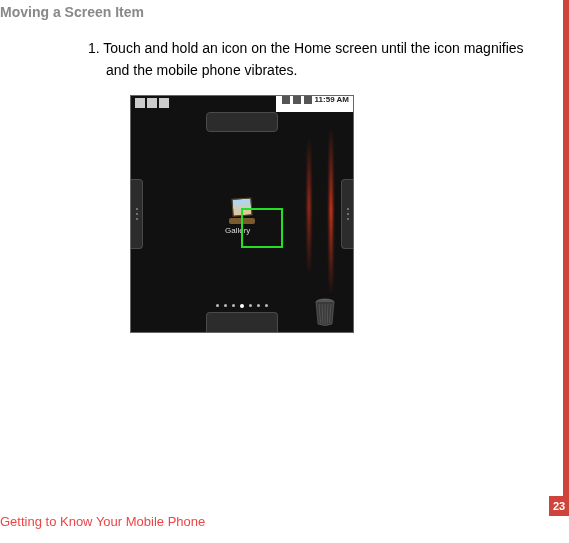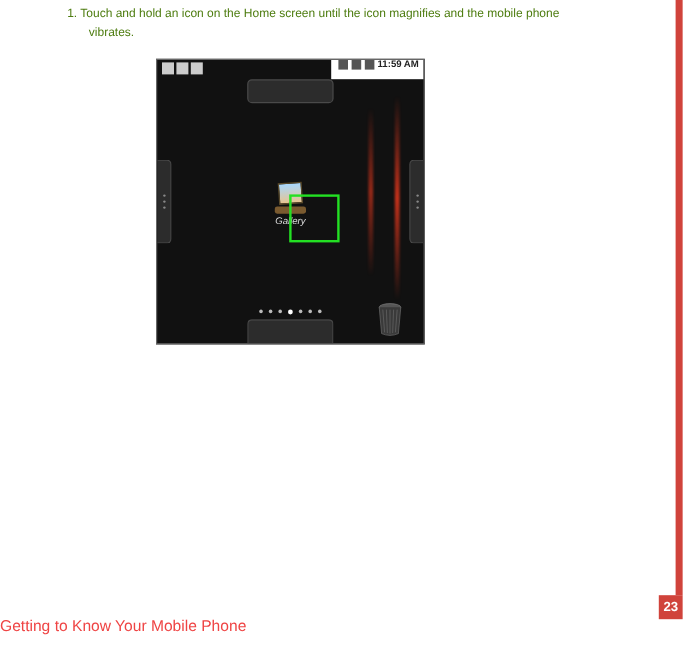--- a/index.html
+++ b/index.html
@@ -15,24 +15,24 @@
     padding: 4px 20px 0 0;
     width: 540px;
   }
   .section-heading {
     color: #888888;
     font-size: 14px;
     font-weight: bold;
     margin-bottom: 18px;
   }
   .step {
-    color: #4d7c0f;
-    font-size: 10px;
+    color: #000000;
+    font-size: 14px;
     line-height: 1.55;
-    margin-left: 56px;
+    margin-left: 88px;
     margin-bottom: 14px;
     text-indent: -18px;
     padding-left: 18px;
     width: 450px;
   }
   .screenshot-wrap {
     margin-left: 130px;
     margin-bottom: 18px;
   }
   .phone {
@@ -98,22 +98,21 @@
     justify-content: center;
     height: 100%;
     gap: 3px;
   }
   .side-dots span { width:2px; height:2px; background:#888; border-radius:50%; }
   .gallery-wrap {
     position: absolute;
     left: 50%;
     top: 50%;
     transform: translate(-50%, -46%);
-    text-align: center;
-    font-style: italic;
+    text-align: left;
   }
   .gallery-icon {
     width: 34px;
     height: 28px;
     margin: 0 auto 2px auto;
     position: relative;
   }
   .gallery-base {
     position: absolute;
     bottom: 0;
@@ -209,20 +208,21 @@
     font-weight: bold;
     display: flex;
     align-items: center;
     justify-content: center;
   }
 </style>
 </head>
 <body>
 
 <div class="page-content">
+  <div class="section-heading">Moving a Screen Item</div>
 
   <div class="step">
     <span>1.</span>
     <span>Touch and hold an icon on the Home screen until the icon magnifies and the mobile phone vibrates.</span>
   </div>
 
   <div class="screenshot-wrap">
     <div class="phone">
       <div class="phone-topleft">
         <div class="tiny-ico"></div>

